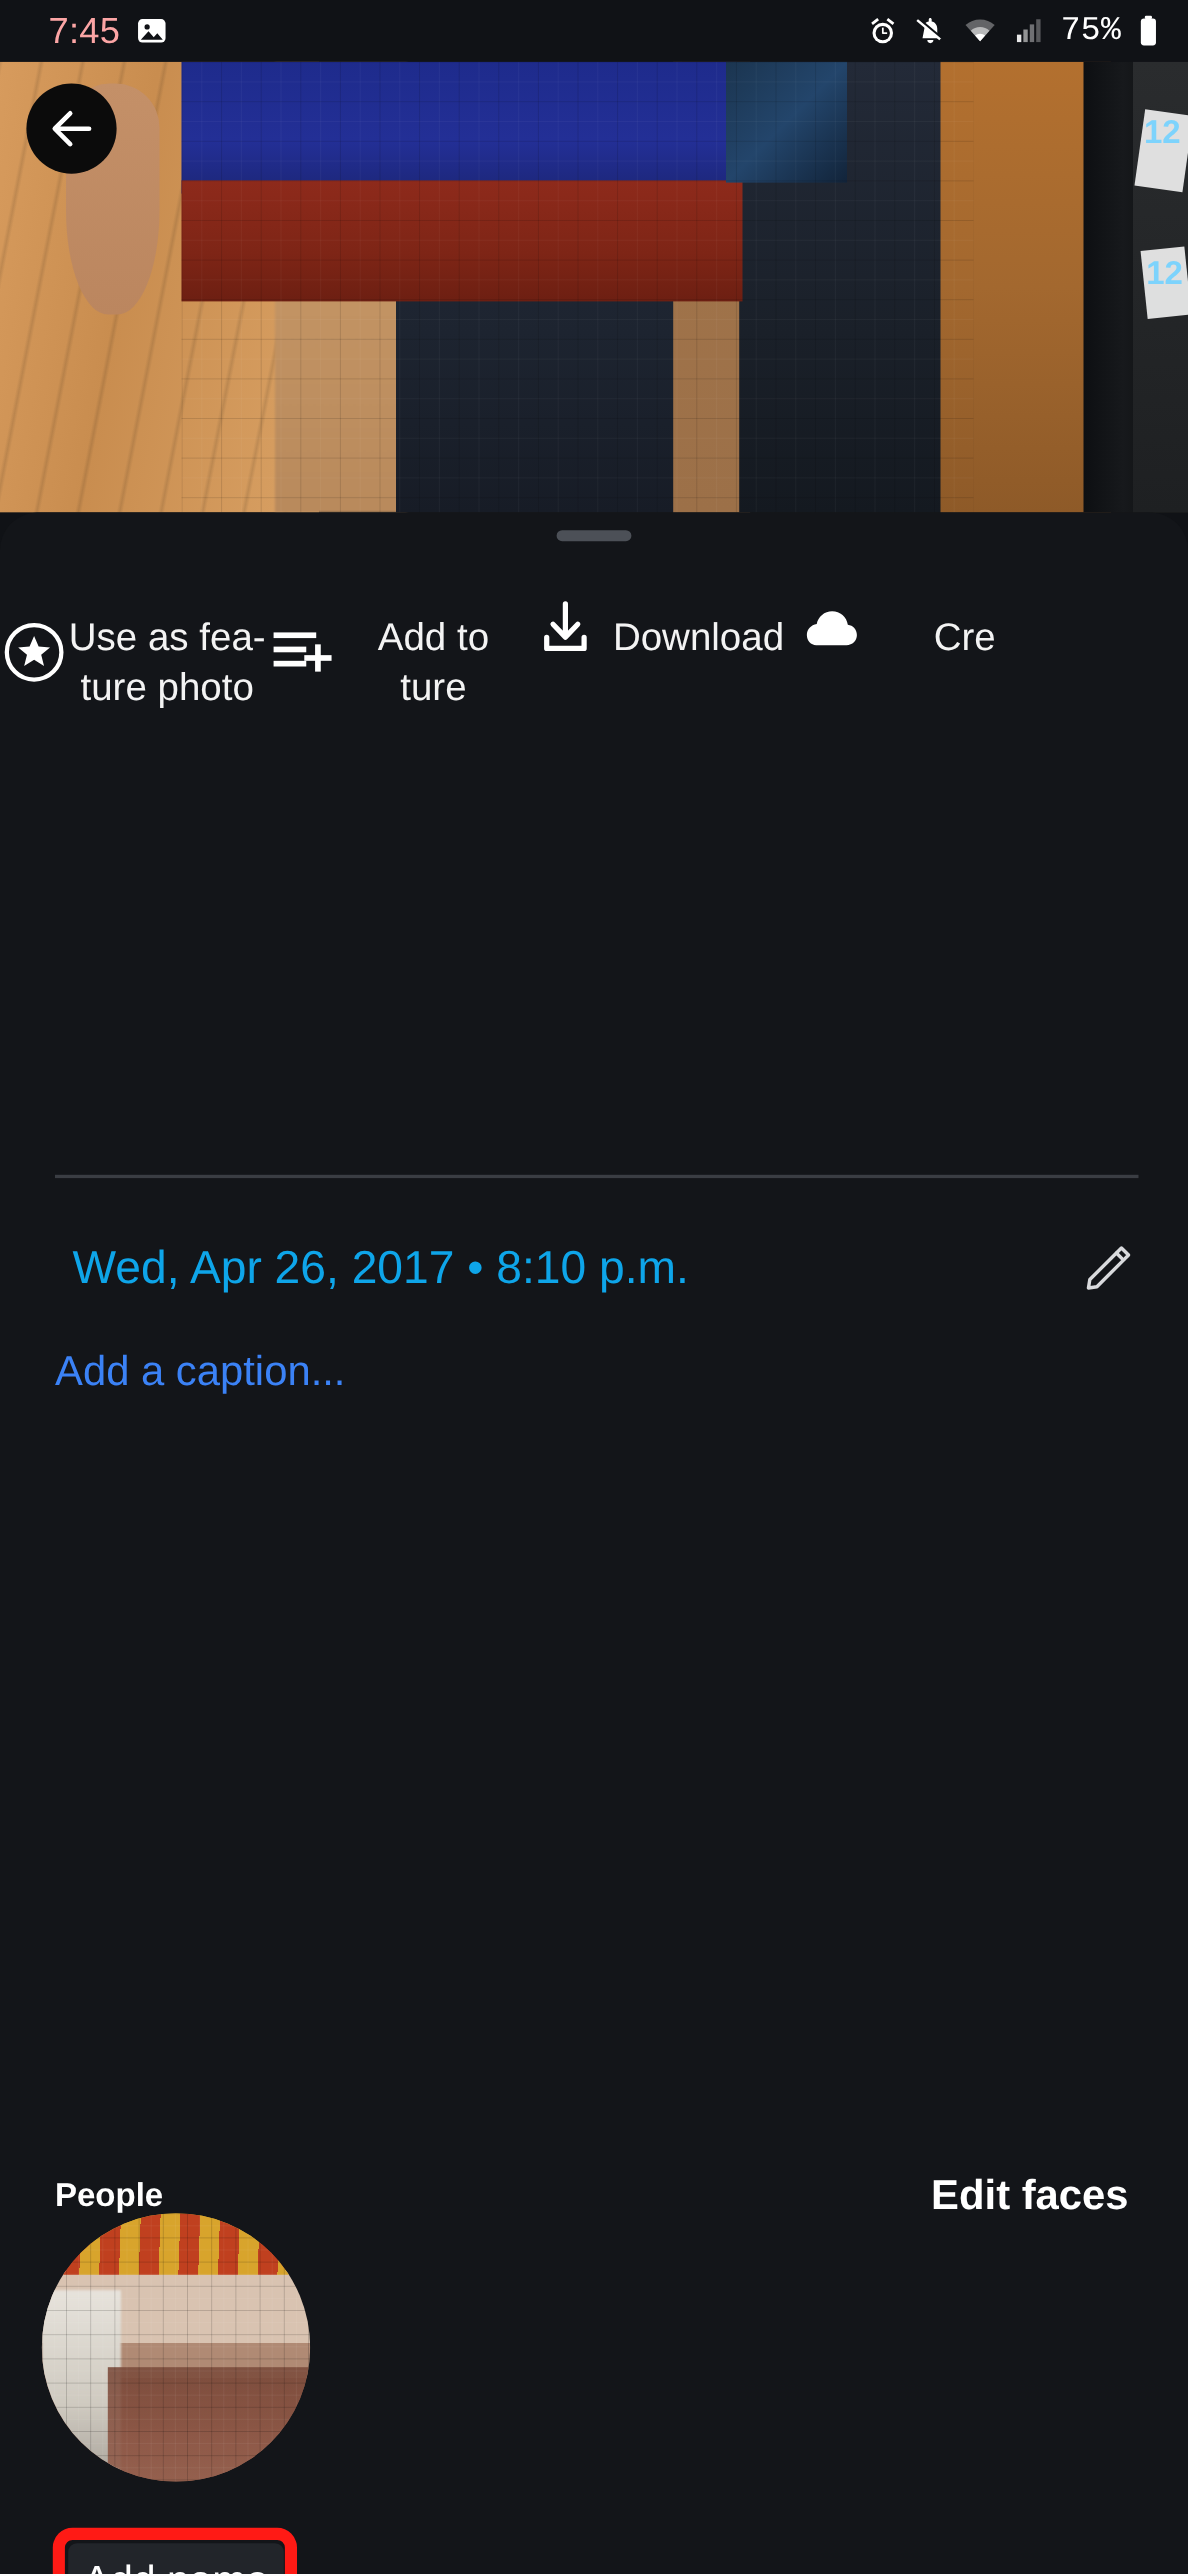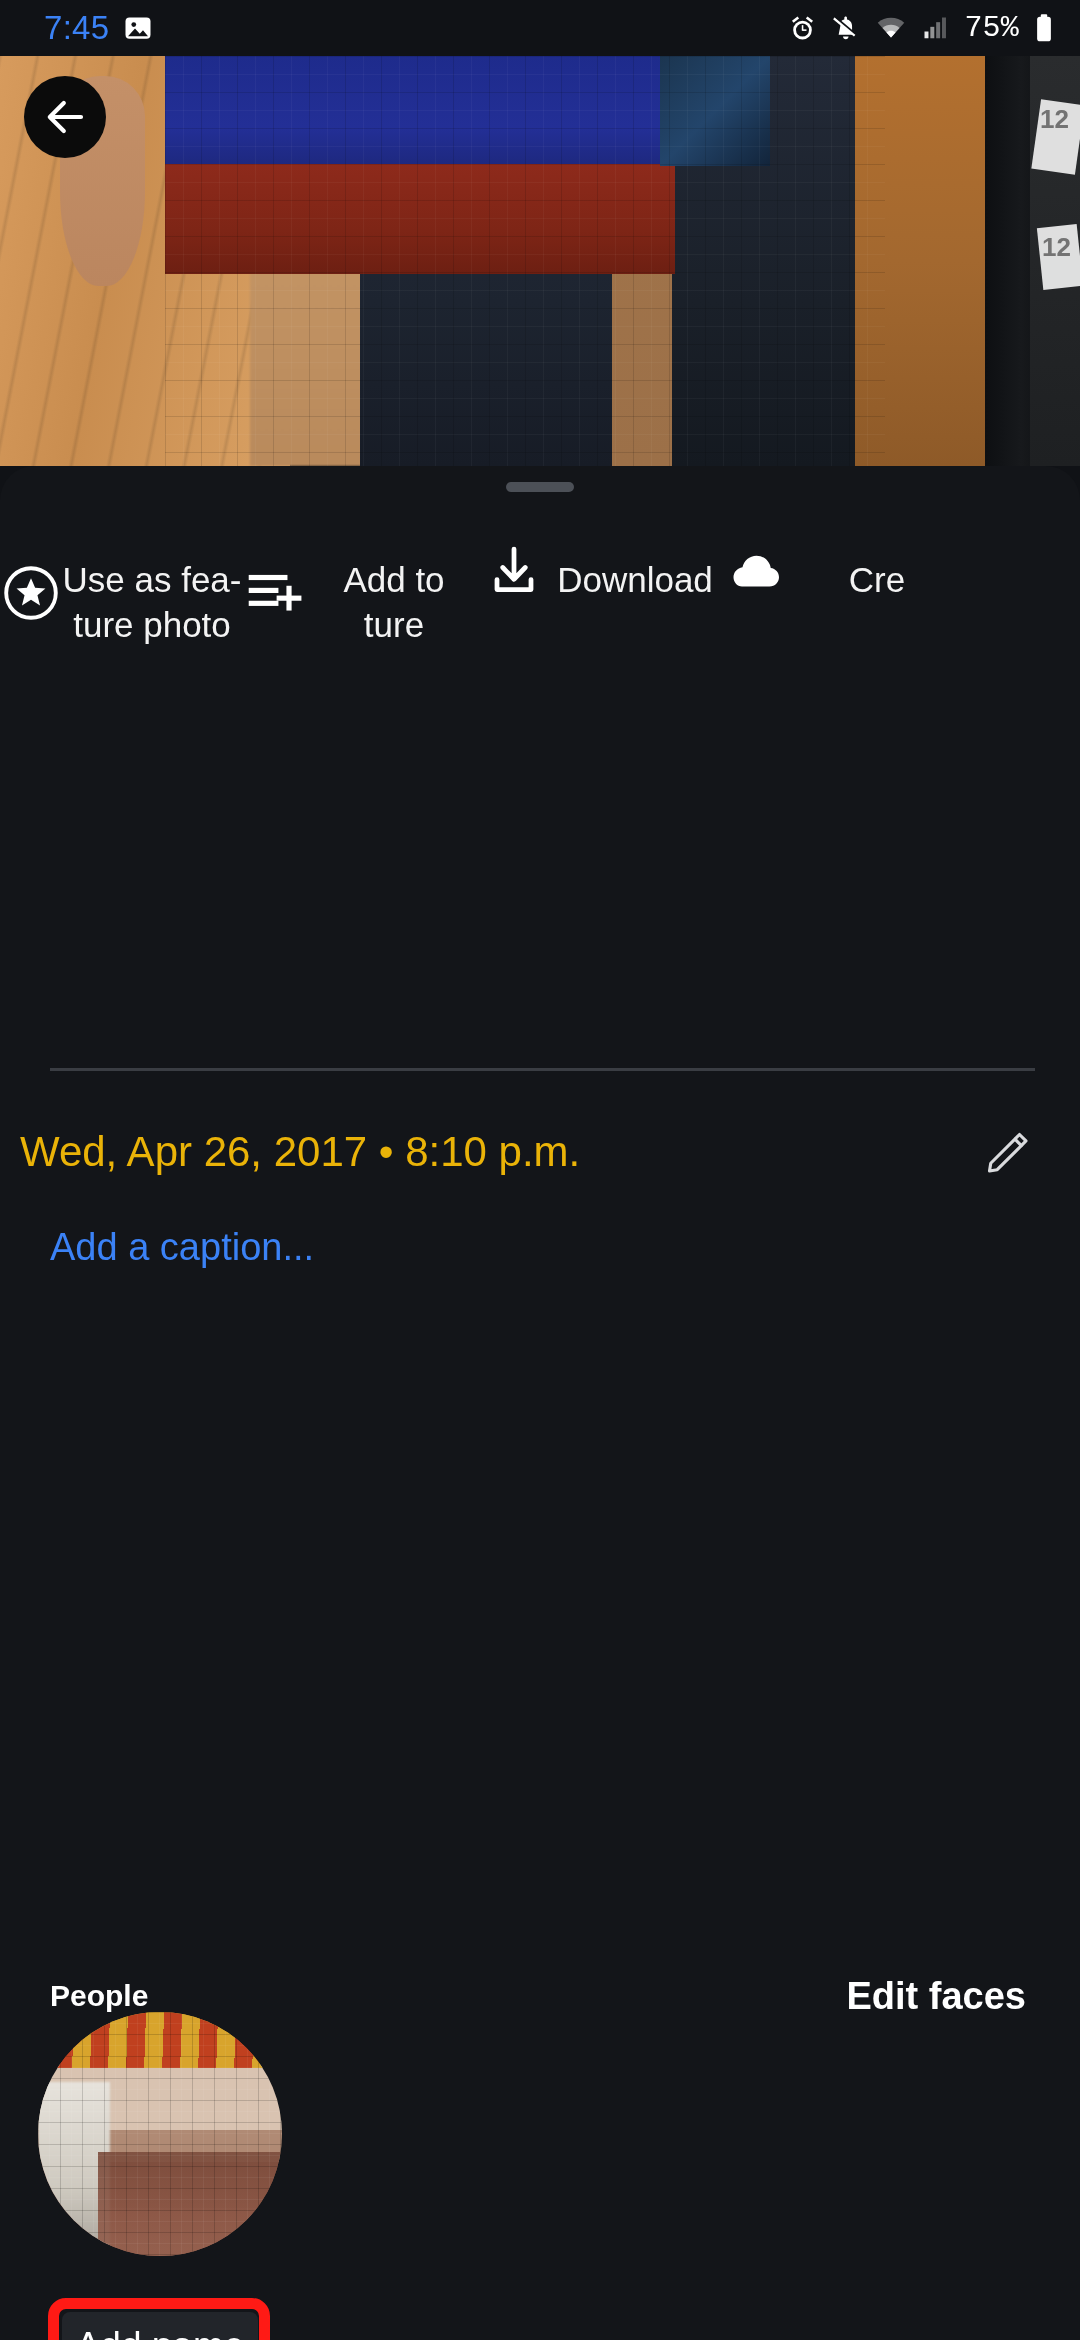--- a/index.html
+++ b/index.html
@@ -23,21 +23,21 @@
     width:1080px; height:56px;
     background:#101216;
     display:flex; align-items:center;
     z-index:60;
   }
   #statusbar .sb-left {
     display:flex; align-items:center; gap:14px;
     margin-left:44px;
   }
   #statusbar .sb-time {
-    color:#3b82f6; font-size:33px; letter-spacing:0.3px;
+    color:#fca5a5; font-size:33px; letter-spacing:0.3px;
   }
   #statusbar .sb-right {
     margin-left:auto; margin-right:26px;
     display:flex; align-items:center; gap:15px;
   }
   #statusbar .sb-batt-text {
     color:#ffffff; font-size:30px; letter-spacing:0.2px;font-family:Liberation Mono, monospace;
   }
   .ico { display:block; }
 
@@ -101,21 +101,21 @@
     background:linear-gradient(180deg,#c49068 0%,#bb865f 100%);
     border-radius:40px 40px 45% 45%;
     filter:blur(0.5px);
   }
   .tag {
     position:absolute; background:#efefef; opacity:0.92;
   }
   .tag1 { left:1036px; top:46px; width:44px; height:70px; transform:rotate(8deg); }
   .tag2 { left:1040px; top:170px; width:40px; height:62px; transform:rotate(-6deg); }
   .tag-num {
-    position:absolute; color:#737373; font-size:26px; font-weight:bold;
+    position:absolute; color:#7dd3fc; font-size:30px; font-weight:bold;
     font-family:"Liberation Sans", sans-serif;
   }
   
   #mosaic {
     position:absolute; left:165px; top:0; width:720px; height:410px;
     background-image:
       linear-gradient(to right, rgba(0,0,0,0.12) 1px, transparent 1px),
       linear-gradient(to bottom, rgba(0,0,0,0.12) 1px, transparent 1px),
       linear-gradient(to right, rgba(255,255,255,0.035) 1px, transparent 1px),
       linear-gradient(to bottom, rgba(255,255,255,0.035) 1px, transparent 1px);
@@ -177,21 +177,21 @@
     width:985px; height:3px; background:#3a3d43;
   }
 
   
   #date-row {
     position:absolute; left:0; top:646px;
     width:1080px; height:80px;
     display:flex; align-items:center;
   }
   #date-text {
-    margin-left:20px; color:#eab308; font-size:42px;
+    margin-left:66px; color:#0ea5e9; font-size:42px;
   }
   #edit-date-icon {
     margin-left:auto; margin-right:48px; cursor:pointer;
   }
   #caption {
     position:absolute; left:50px; top:760px;
     color:#3b82f6; font-size:38px;
     cursor:pointer;
   }
 

